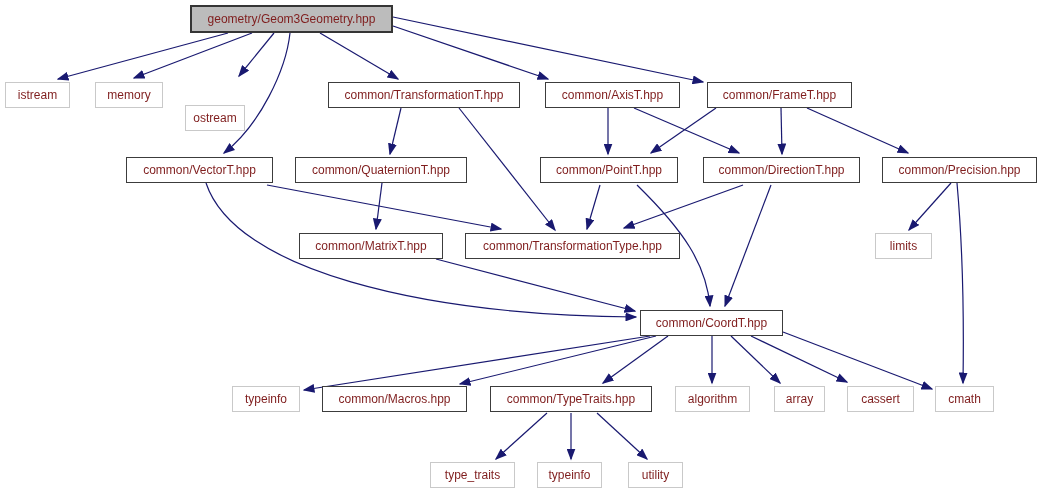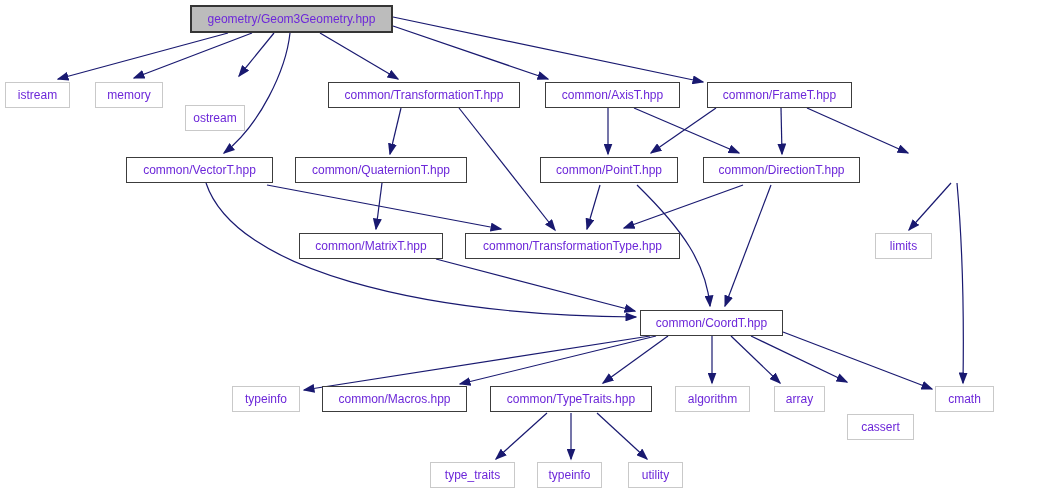--- a/index.html
+++ b/index.html
@@ -22,21 +22,21 @@
     stroke-width: 1.2px;
   }
   .node {
     position: absolute;
     height: 26px;
     box-sizing: border-box;
     display: flex;
     align-items: center;
     justify-content: center;
     font-size: 12px;
-    color: #6d28d9;
+    color: #7f1d1d;
     background: #ffffff;
     white-space: nowrap;
     cursor: pointer;
   }
   .node.doc { border: 1.5px solid #3c3c3c; }
   .node.ext { border: 1.5px solid #c9c9c9; }
   .node.main {
     background: #bcbcbc;
     border: 2.5px solid #353535;
     height: 28px;
@@ -95,32 +95,33 @@
   <div class="node ext" style="left:95px;  top:82px; width:68px;">memory</div>
   <div class="node ext" style="left:185px; top:82px; width:60px;margin-top:23px;">ostream</div>
   <div class="node doc" style="left:328px; top:82px; width:192px;">common/TransformationT.hpp</div>
   <div class="node doc" style="left:545px; top:82px; width:135px;">common/AxisT.hpp</div>
   <div class="node doc" style="left:707px; top:82px; width:145px;">common/FrameT.hpp</div>
 
   <div class="node doc" style="left:126px; top:157px; width:147px;">common/VectorT.hpp</div>
   <div class="node doc" style="left:540px; top:157px; width:138px;">common/PointT.hpp</div>
   <div class="node doc" style="left:295px; top:157px; width:172px;">common/QuaternionT.hpp</div>
   <div class="node doc" style="left:703px; top:157px; width:157px;">common/DirectionT.hpp</div>
+  <div class="node doc" style="left:882px; top:157px; width:155px;">common/Precision.hpp</div>
 
   <div class="node doc" style="left:299px; top:233px; width:144px;">common/MatrixT.hpp</div>
   <div class="node doc" style="left:465px; top:233px; width:215px;">common/TransformationType.hpp</div>
   <div class="node ext" style="left:875px; top:233px; width:57px;">limits</div>
 
   <div class="node doc" style="left:640px; top:310px; width:143px;">common/CoordT.hpp</div>
 
   <div class="node ext" style="left:232px; top:386px; width:68px;">typeinfo</div>
   <div class="node doc" style="left:322px; top:386px; width:145px;">common/Macros.hpp</div>
   <div class="node doc" style="left:490px; top:386px; width:162px;">common/TypeTraits.hpp</div>
   <div class="node ext" style="left:675px; top:386px; width:75px;">algorithm</div>
   <div class="node ext" style="left:774px; top:386px; width:51px;">array</div>
-  <div class="node ext" style="left:847px; top:386px; width:67px;margin-top:28px;">cassert</div>
+  <div class="node ext" style="left:847px; top:386px; width:67px;">cassert</div>
   <div class="node ext" style="left:935px; top:386px; width:59px;">cmath</div>
 
   <div class="node ext" style="left:430px; top:462px; width:85px;text-align:right;">type_traits</div>
   <div class="node ext" style="left:537px; top:462px; width:65px;">typeinfo</div>
   <div class="node ext" style="left:628px; top:462px; width:55px;">utility</div>
 
 </div>
 
 </body></html>

